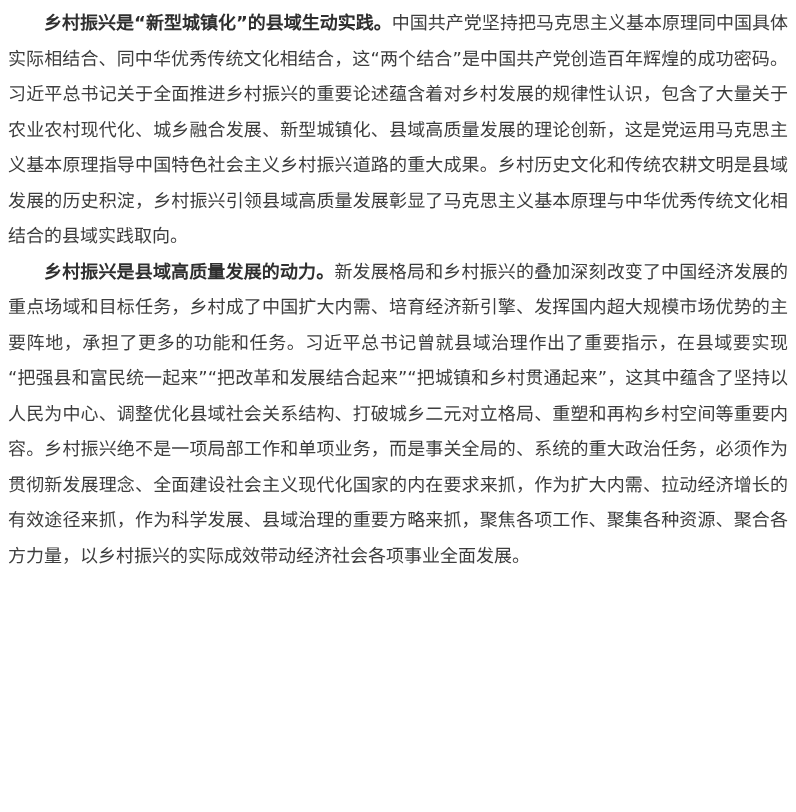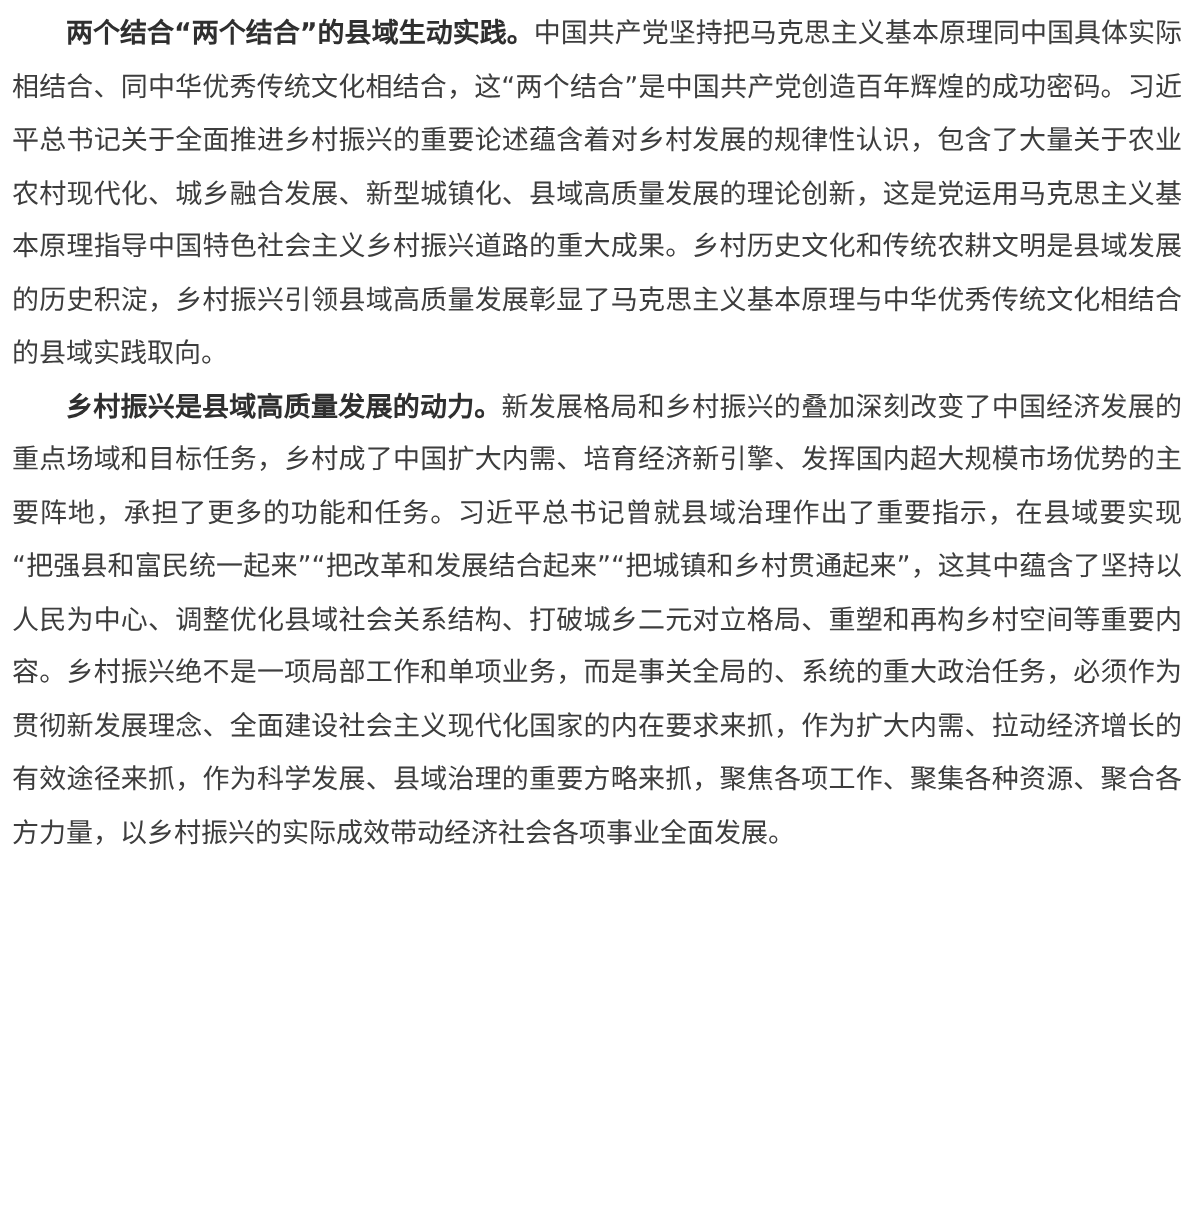--- a/index.html
+++ b/index.html
@@ -42,17 +42,17 @@
   }
 </style>
 </head>
 <body>
 
 <div class="article">
 
 
 
 
-  <p class="body-para"><span class="para-lead">两个结合“两个结合”的县域生动实践。</span><span>中国共产党坚持把马克思主义基本原理同中国具体实际相结合、同中华优秀传统文化相结合，这“两个结合”是中国共产党创造百年辉煌的成功密码。习近平总书记关于全面推进乡村振兴的重要论述蕴含着对乡村发展的规律性认识，包含了大量关于农业农村现代化、城乡融合发展、新型城镇化、县域高质量发展的理论创新，这是党运用马克思主义基本原理指导中国特色社会主义乡村振兴道路的重大成果。乡村历史文化和传统农耕文明是县域发展的历史积淀，乡村振兴引领县域高质量发展彰显了马克思主义基本原理与中华优秀传统文化相结合的县域实践取向。</span></p>
+  <p class="body-para"><span class="para-lead">乡村振兴是“新型城镇化”的县域生动实践。</span><span>中国共产党坚持把马克思主义基本原理同中国具体实际相结合、同中华优秀传统文化相结合，这“两个结合”是中国共产党创造百年辉煌的成功密码。习近平总书记关于全面推进乡村振兴的重要论述蕴含着对乡村发展的规律性认识，包含了大量关于农业农村现代化、城乡融合发展、新型城镇化、县域高质量发展的理论创新，这是党运用马克思主义基本原理指导中国特色社会主义乡村振兴道路的重大成果。乡村历史文化和传统农耕文明是县域发展的历史积淀，乡村振兴引领县域高质量发展彰显了马克思主义基本原理与中华优秀传统文化相结合的县域实践取向。</span></p>
 
   <p class="body-para"><span class="para-lead">乡村振兴是县域高质量发展的动力。</span><span>新发展格局和乡村振兴的叠加深刻改变了中国经济发展的重点场域和目标任务，乡村成了中国扩大内需、培育经济新引擎、发挥国内超大规模市场优势的主要阵地，承担了更多的功能和任务。习近平总书记曾就县域治理作出了重要指示，在县域要实现“把强县和富民统一起来”“把改革和发展结合起来”“把城镇和乡村贯通起来”，这其中蕴含了坚持以人民为中心、调整优化县域社会关系结构、打破城乡二元对立格局、重塑和再构乡村空间等重要内容。乡村振兴绝不是一项局部工作和单项业务，而是事关全局的、系统的重大政治任务，必须作为贯彻新发展理念、全面建设社会主义现代化国家的内在要求来抓，作为扩大内需、拉动经济增长的有效途径来抓，作为科学发展、县域治理的重要方略来抓，聚焦各项工作、聚集各种资源、聚合各方力量，以乡村振兴的实际成效带动经济社会各项事业全面发展。</span></p>
 
 </div>
 
 </body></html>

